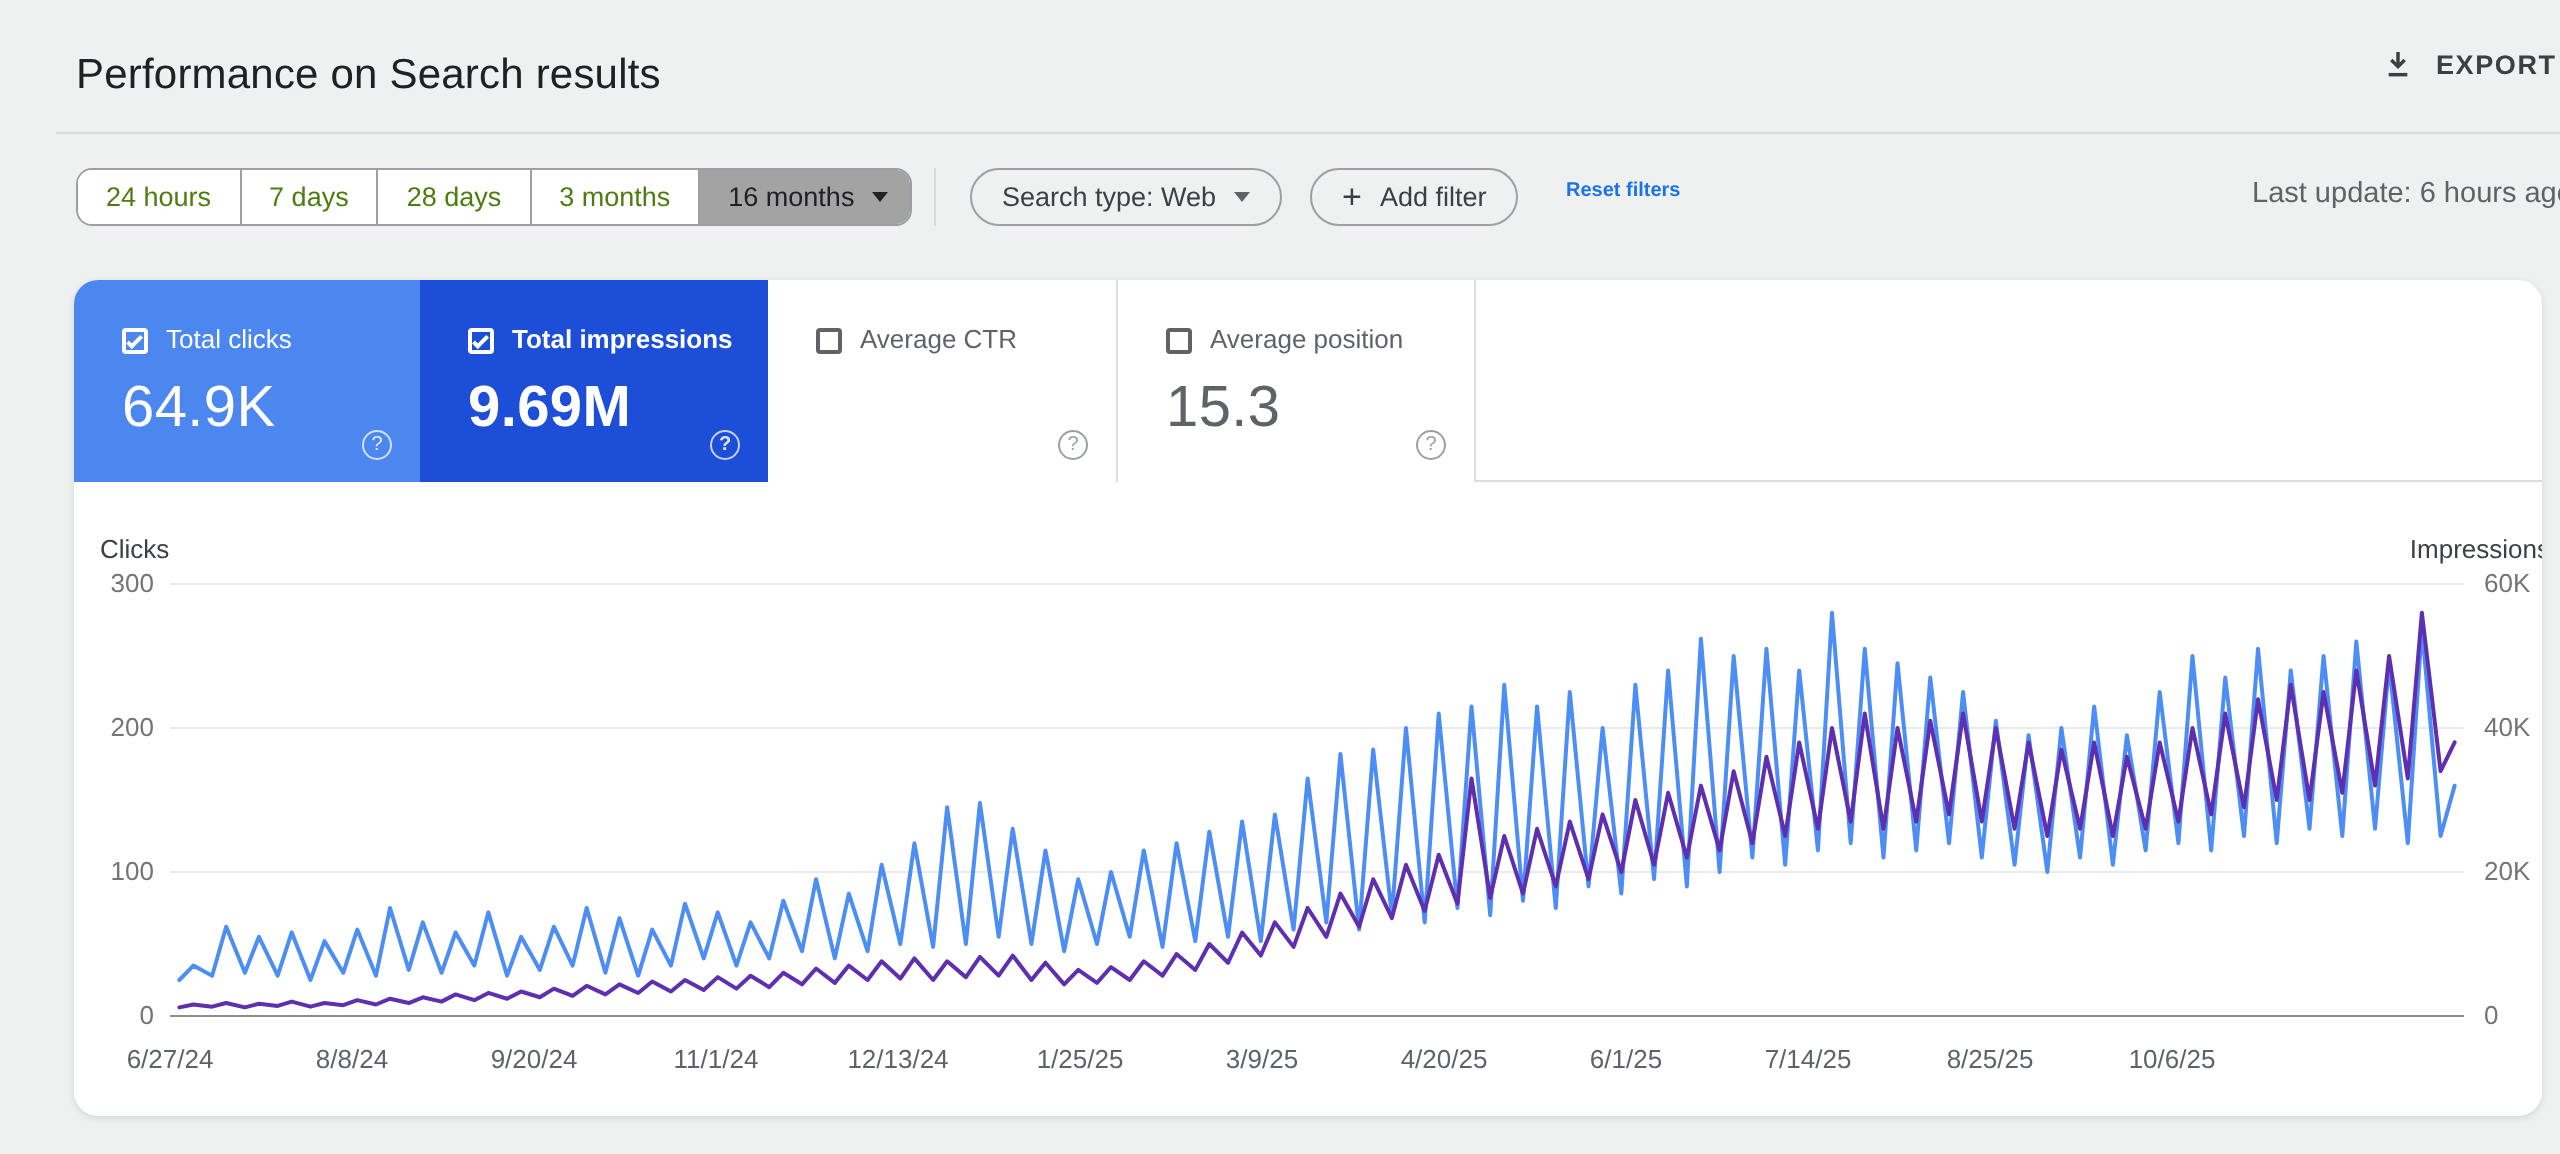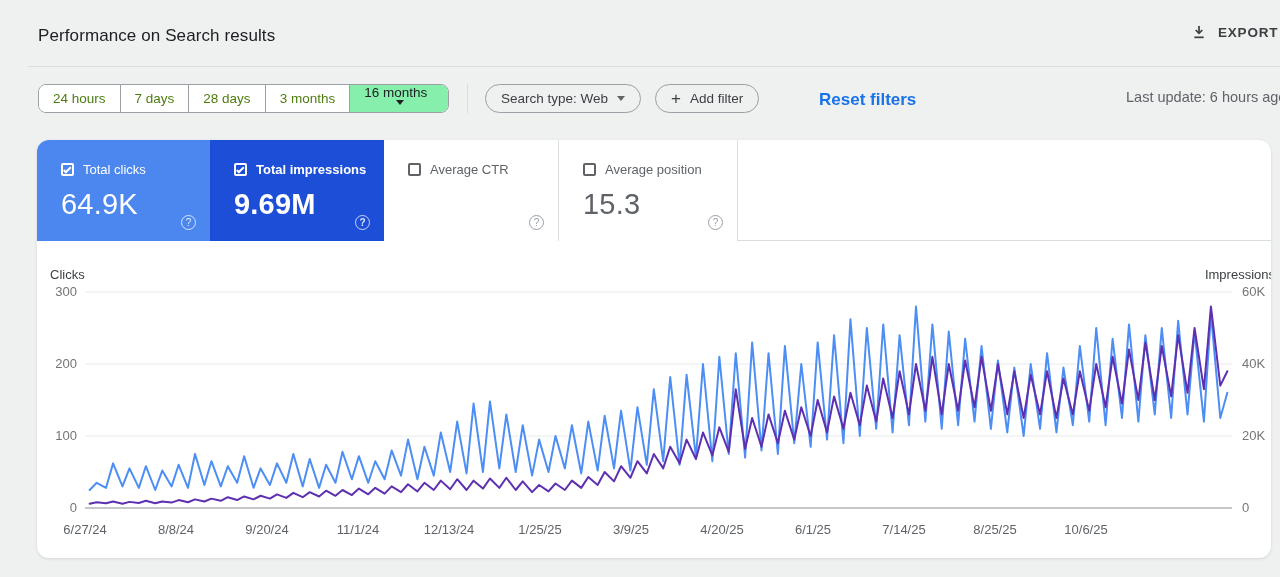--- a/index.html
+++ b/index.html
@@ -2,58 +2,58 @@
 <html><head>
 <meta charset="utf-8">
 <style>
   * { margin:0; padding:0; box-sizing:border-box; }
   html,body { width:1280px; height:577px; overflow:hidden; }
   body {
     font-family:"Liberation Sans","DejaVu Sans",sans-serif;
     background:#eff1f1; position:relative; color:#202124;
   }
   
-  .page-title { position:absolute; left:38px; top:26px; font-size:17px; color:#202124; letter-spacing:.1px; }
+  .page-title { position:absolute; left:38px; top:26px; font-size:21px; color:#202124; letter-spacing:.1px; }
   .export-btn { position:absolute; left:1191px; top:24px; display:flex; align-items:center; gap:11px;
                 background:none; border:none; cursor:pointer; color:#3c4043; }
   .export-btn .lbl { font-size:13.5px; font-weight:bold; letter-spacing:.8px; color:#3c4043; white-space:nowrap; }
   .header-divider { position:absolute; left:28px; top:66px; width:1252px; height:1px; background:#dadce0; }
 
   
   .range-group { position:absolute; left:38px; top:84px; height:29px; display:inline-flex;
                  border:1px solid #9aa0a6; border-radius:8px; overflow:hidden; background:#fff; }
   .range-chip { display:flex; align-items:center; padding:0 14px; font-size:13.5px; color:#4d7c0f;
                 border-left:1px solid #9aa0a6; cursor:pointer; white-space:nowrap; background:#fff; }
   .range-chip:first-child { border-left:none; }
-  .range-chip.selected { background:#86efac; color:#202124; padding-right:21px;flex-direction:column; }
+  .range-chip.selected { background:#a3a3a3; color:#202124; padding-right:11px; }
   .caret { width:0; height:0; border-left:4px solid transparent; border-right:4px solid transparent;
            border-top:5px solid #202124; margin-left:9px; }
   .caret.gray { border-top-color:#5f6368; }
   .toolbar-vdiv { position:absolute; left:467px; top:84px; width:1px; height:29px; background:#dadce0; }
   .pill { position:absolute; top:84px; height:29px; display:inline-flex; align-items:center;
           border:1px solid #9aa0a6; border-radius:15px; background:transparent; font-size:13.5px;
           color:#3c4043; padding:0 15px; cursor:pointer; white-space:nowrap; }
   .pill.search-type { left:485px; }
   .pill.add-filter { left:655px; }
   .plus-glyph { font-size:17px; margin-right:9px; color:#3c4043; font-weight:400; }
-  .reset-link { position:absolute; left:819px; top:90px; font-size:17px; font-weight:bold;
+  .reset-link { position:absolute; left:783px; top:90px; font-size:10px; font-weight:bold;
                 color:#1a73e8; background:none; border:none; cursor:pointer; white-space:nowrap; }
   .last-update { position:absolute; left:1126px; top:89px; font-size:14.5px; color:#5f6368; white-space:nowrap; }
 
   
   .panel { position:absolute; left:37px; top:140px; width:1234px; height:418px; background:#fff;
            border-radius:12px; box-shadow:0 1px 3px rgba(60,64,67,.15); }
   .cards-row { position:absolute; left:0; top:0; height:101px; width:100%; display:flex;
                border-bottom:1px solid #dadce0; }
   .metric-card { position:relative; height:101px; padding:22px 0 0 24px; cursor:pointer; background:#fff; color:#5f6368; }
   .metric-card.c0 { width:173px; border-top-left-radius:12px; }
   .metric-card.c1 { width:174px; }
   .metric-card.c2 { width:175px; border-right:1px solid #dadce0; }
   .metric-card.c3 { width:179px; border-right:1px solid #dadce0; }
-  .card-label-row { display:flex; align-items:center; gap:9px; }
+  .card-label-row { display:flex; align-items:flex-end; gap:9px; }
   .cbox { width:13px; height:13px; border:2px solid #5f6368; border-radius:2px; flex:none;
           display:flex; align-items:center; justify-content:center; }
   .metric-card.checked .cbox { border-color:#fff; }
   .check-glyph { display:none; width:8px; height:4px; border-left:2px solid #fff;
                  border-bottom:2px solid #fff; transform:rotate(-45deg) translate(0,-1px); }
   .metric-card.checked .check-glyph { display:block; }
   .card-label { font-size:13px; white-space:nowrap; }
   .card-value { font-size:29px; margin-top:11px; letter-spacing:.2px; }
   .help-badge { position:absolute; right:14px; bottom:11px; width:15px; height:15px; border-radius:50%;
                 border:1.5px solid #9aa0a6; color:#9aa0a6; font-size:10px; display:flex;

